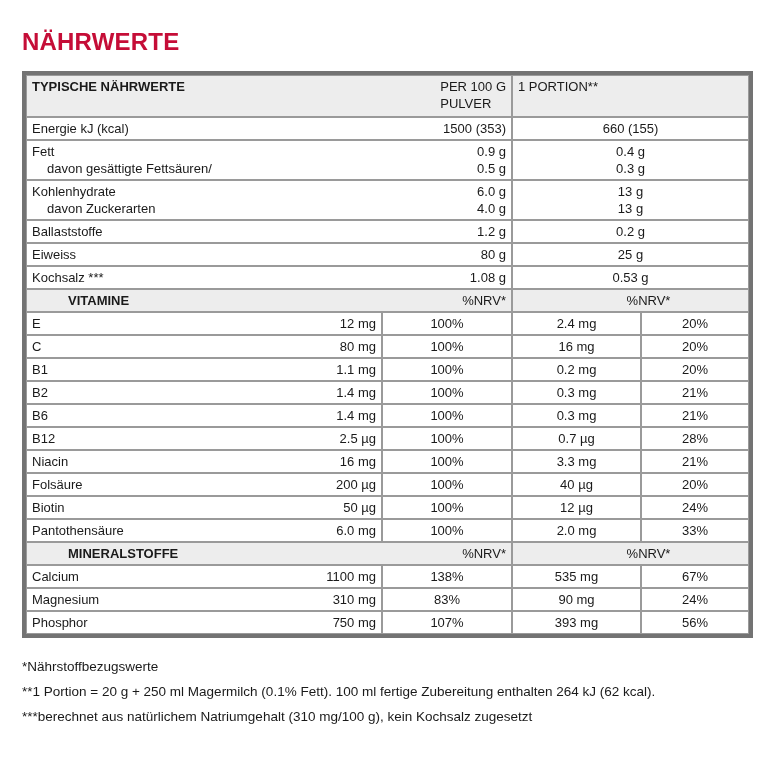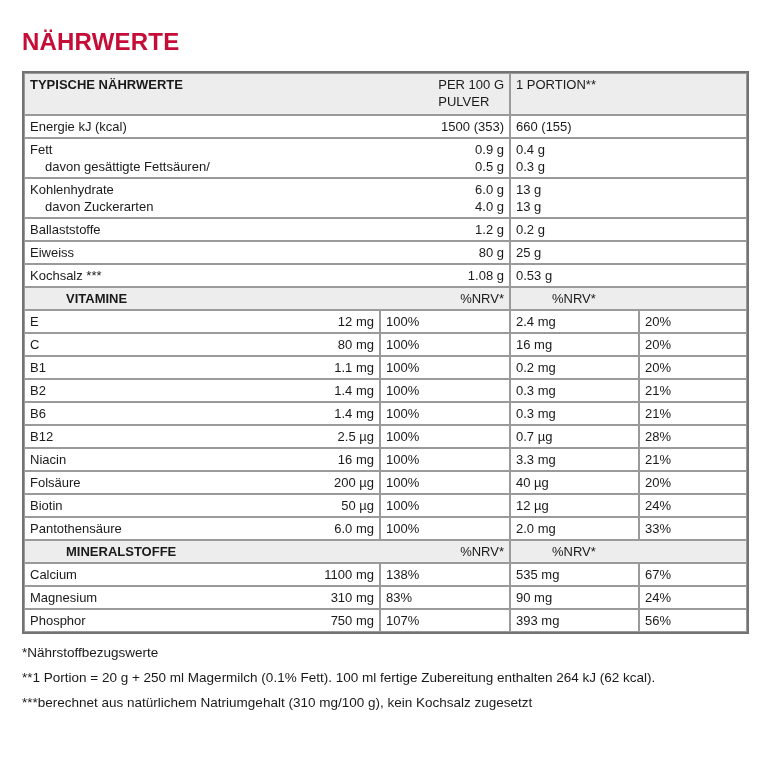--- a/index.html
+++ b/index.html
@@ -14,42 +14,42 @@
     font-size:24px;
     font-weight:bold;
     margin:0 0 15px 0;
     letter-spacing:.2px;
   }
   table.nutrition{
     width:723px;
     table-layout:fixed;
     border-collapse:separate;
     border-spacing:0;
-    border:2px solid #737373;
+    border:4px solid #737373;
   }
   td,th{
     border:1px solid #9a9a9a;
     padding:2px 5px;
     font-size:13px;
     line-height:17px;
     font-weight:normal;
     vertical-align:top;
     overflow:hidden;
     white-space:nowrap;
   }
   th{background:#ededed;text-align:left;height:36px;}
   tr.section-row td{background:#ededed;padding-left:41px;}
   .b{font-weight:bold;}
   .flexline{display:flex;justify-content:space-between;align-items:flex-start;}
   .right{}
   .blk{display:block;}
   .indent{padding-left:15px;}
   .val{text-align:right;}
-  td.vcell{text-align:left;}
-  .footnotes{margin-top:6px;}
+  td.vcell{text-align:center;}
+  .footnotes{margin-top:16px;}
   .footnote{font-size:13.5px;line-height:25px;}
 </style>
 </head>
 <body>
 
 <div class="page">
 
   <h1 class="page-title" style="color: rgb(197, 13, 55);">NÄHRWERTE</h1>
 
   <table class="nutrition">

